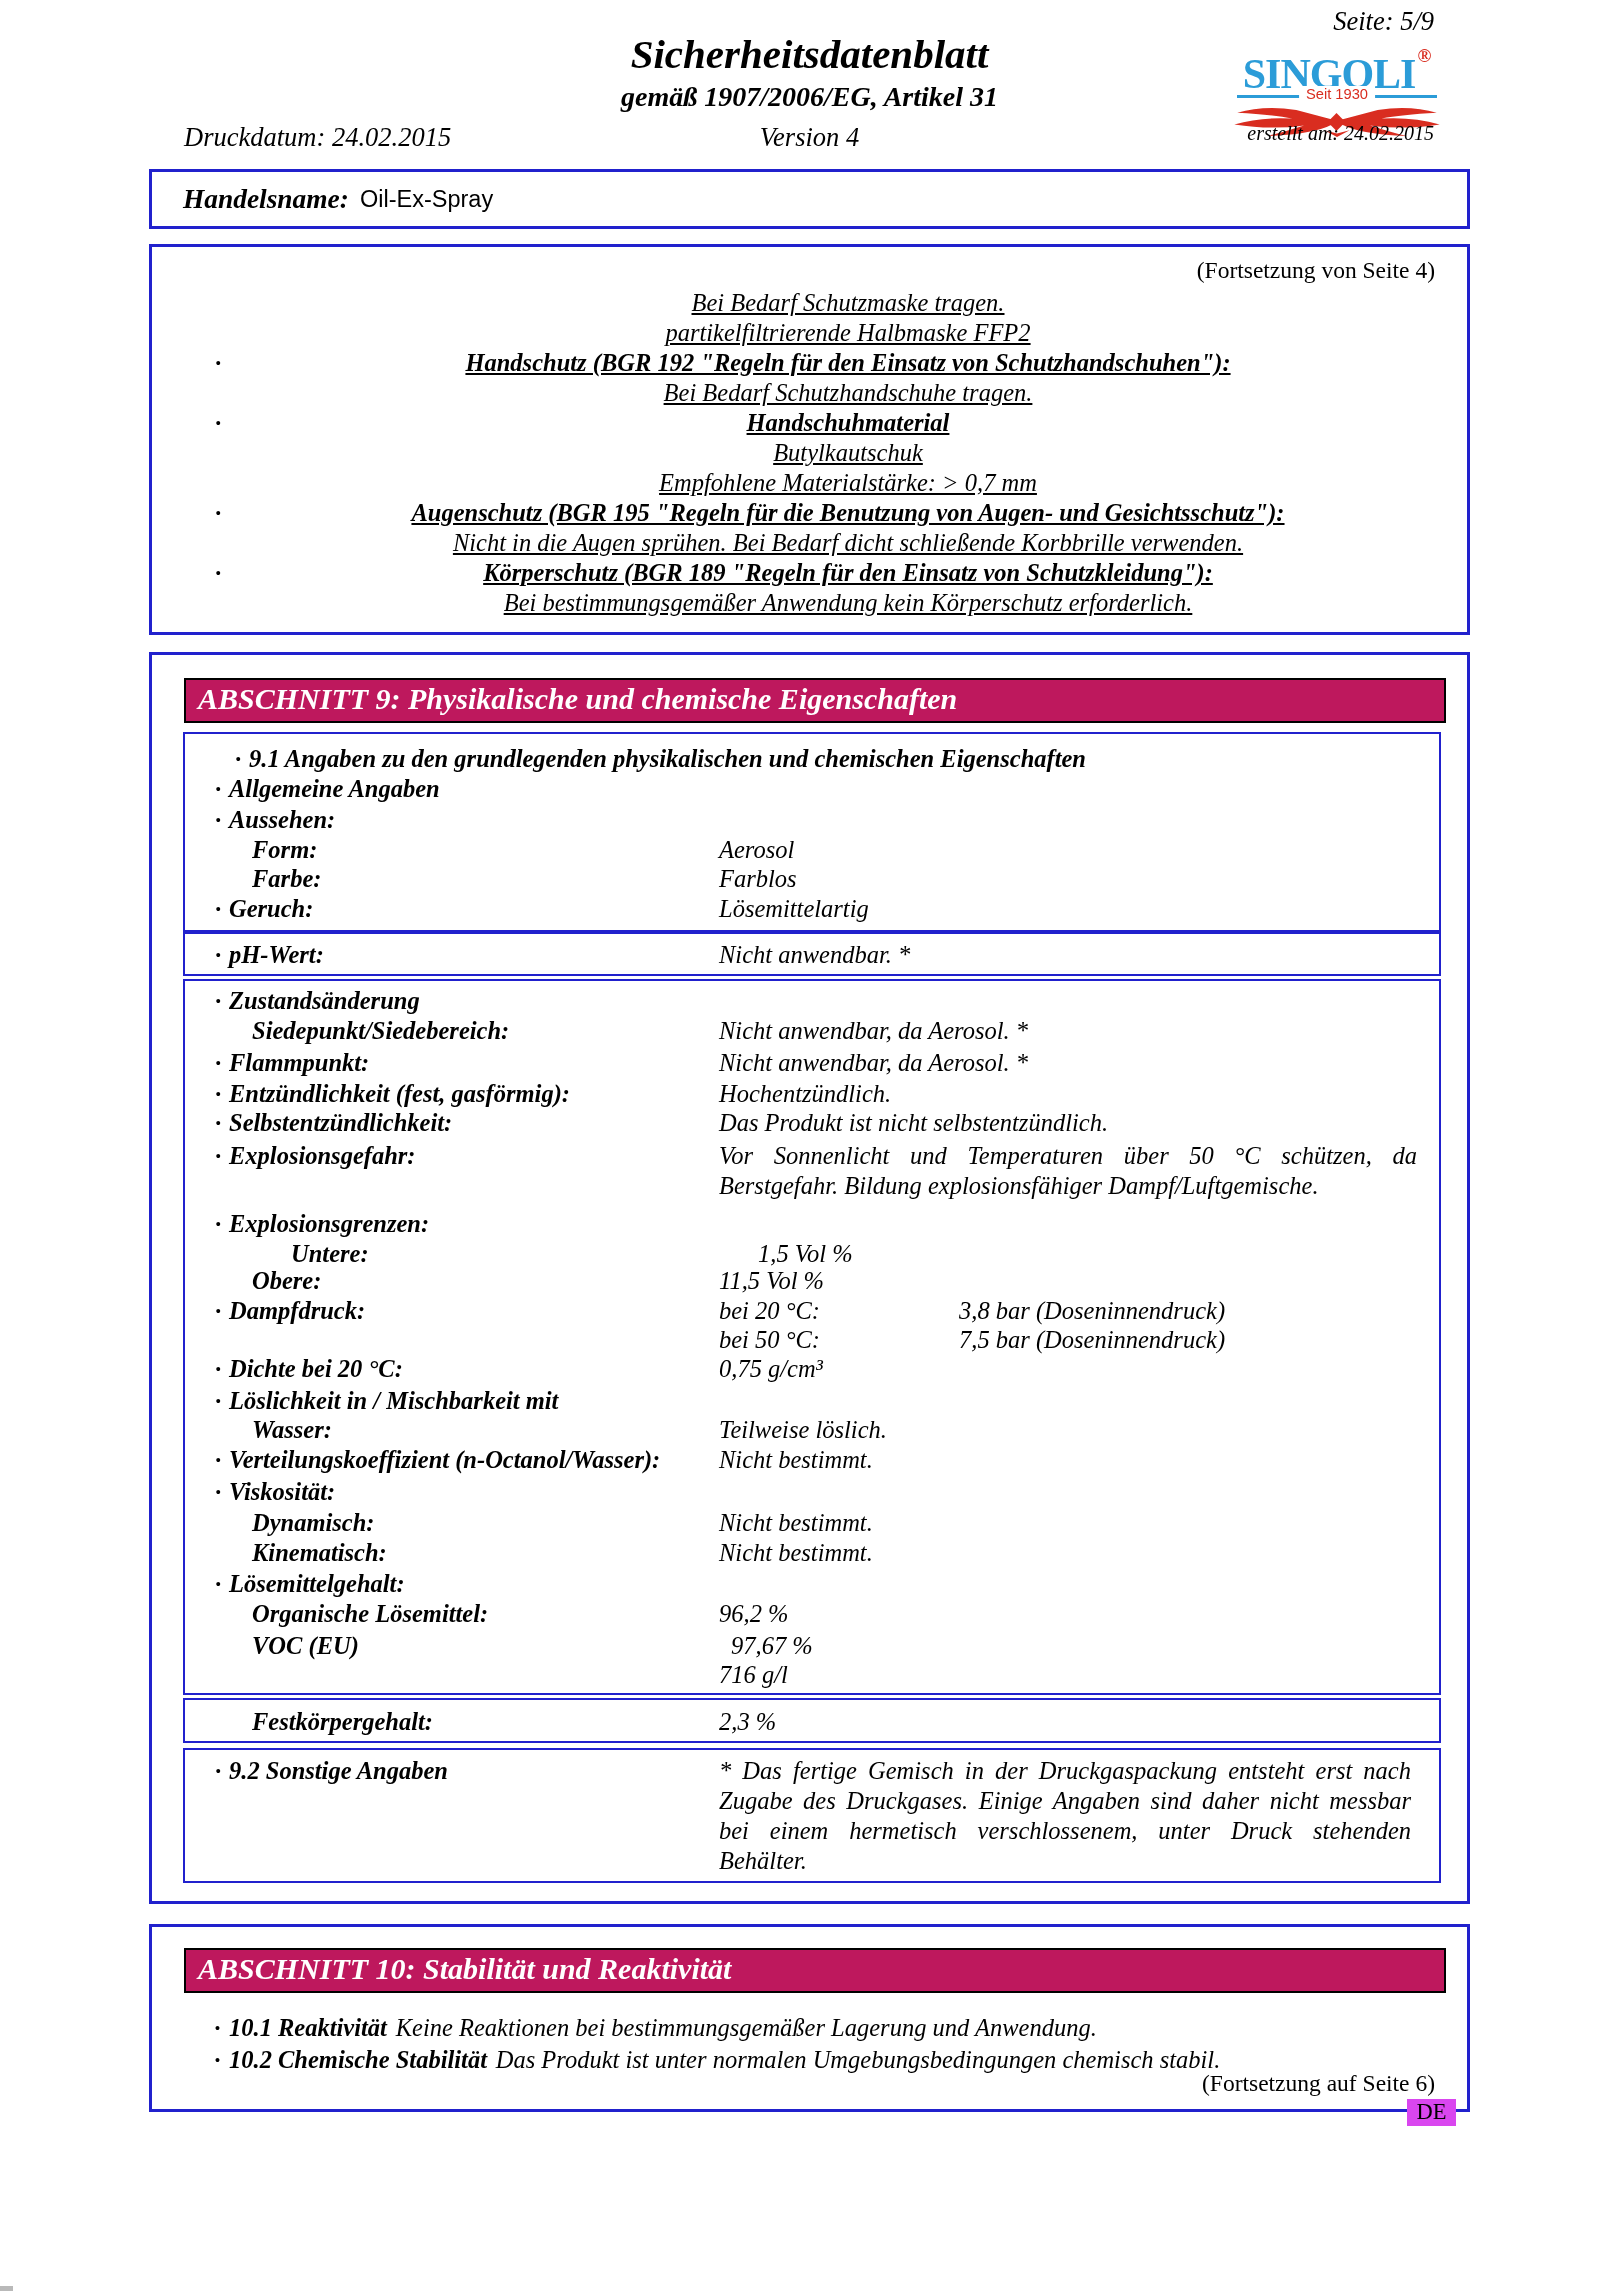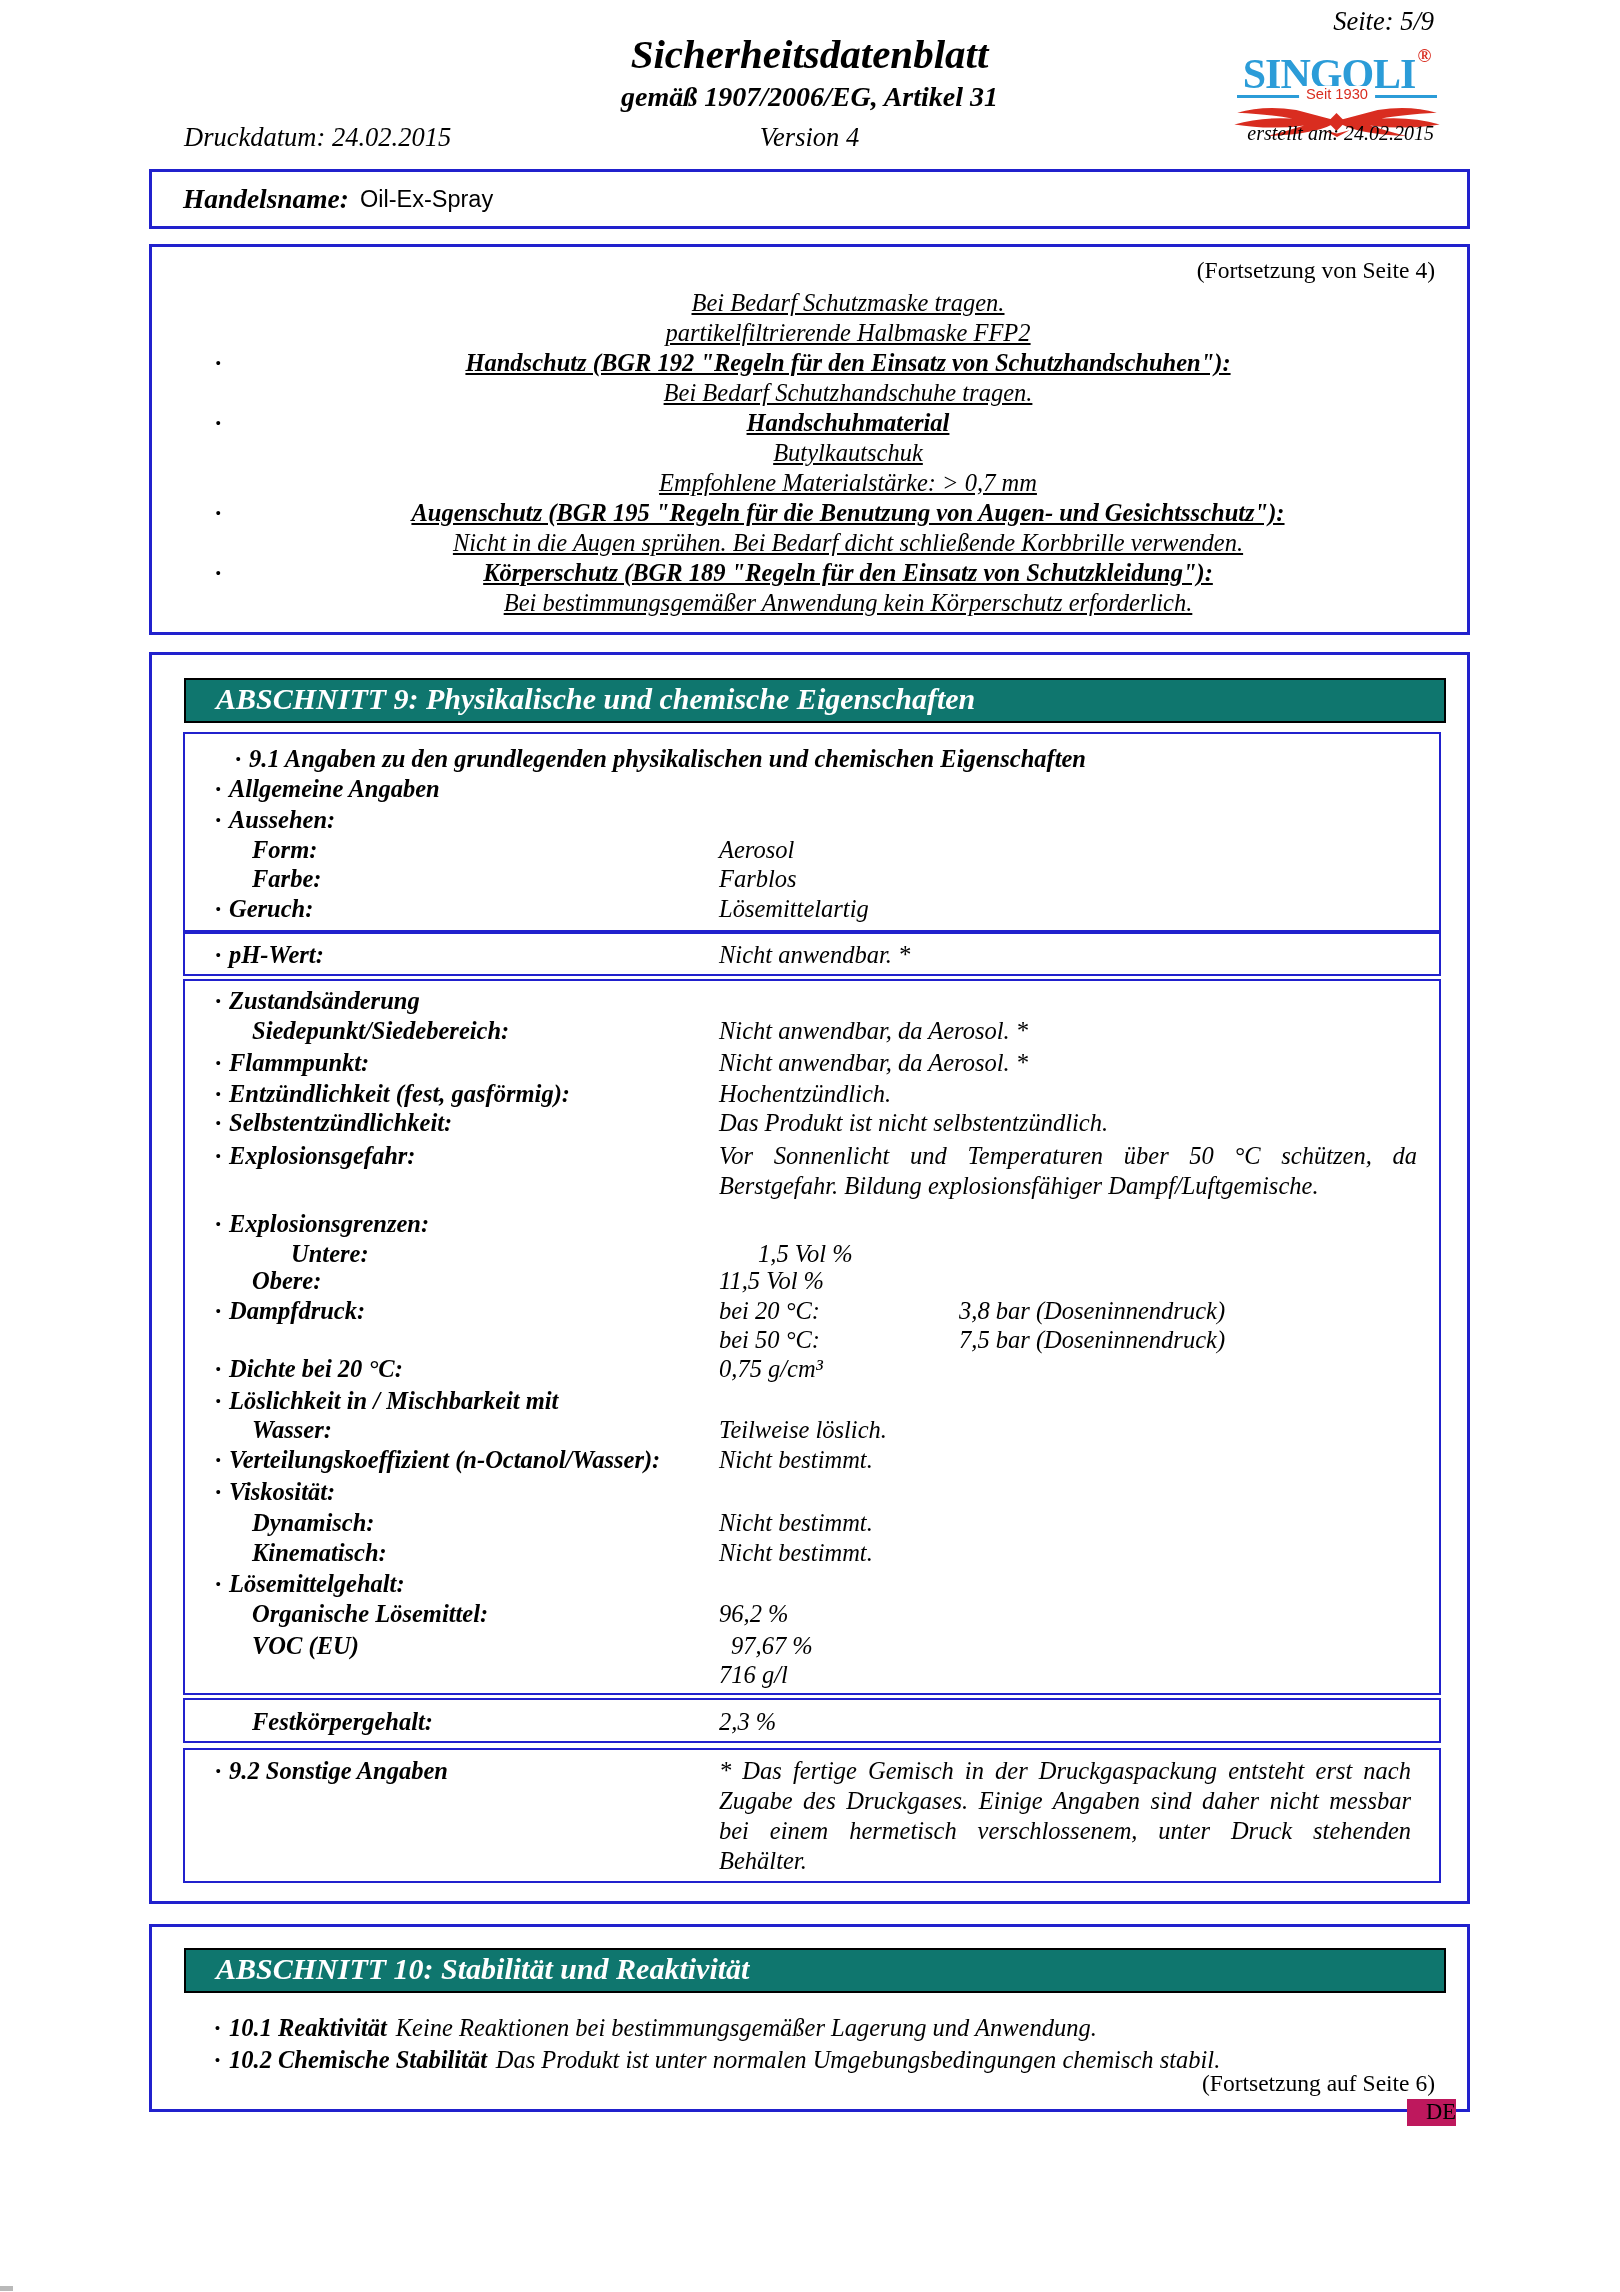--- a/index.html
+++ b/index.html
@@ -40,23 +40,23 @@
   
   .cont-box{top:244px;height:391px;text-align:center;}
   .cont-note{position:absolute;top:9.8px;right:32px;}
   .cont-lines{position:absolute;left:0;top:41px;width:100%;text-decoration:underline;}
   .cl{position:relative;padding-left:77px;height:30px;line-height:30px;
       font-size:24.5px;font-style:italic;white-space:nowrap;}
   .cl.bold{font-weight:bold;}
   .cl.b::before{content:"\00b7";position:absolute;left:63px;font-weight:bold;}
 
   
-  .secbar{position:absolute;left:32px;width:1262px;height:45px;background:#0f766e;
+  .secbar{position:absolute;left:32px;width:1262px;height:45px;background:#be185d;
           border:2.9px solid #000;color:#fff;font-weight:bold;font-style:italic;
-          font-size:30px;line-height:38px;padding-left:30px;white-space:nowrap;}
+          font-size:30px;line-height:38px;padding-left:12px;white-space:nowrap;}
 
   
   .sec9{top:652px;height:1252px;}
   .ibox{position:absolute;left:31px;width:1258px;border:2px solid #2121cd;background:#fff;}
   .boxA{top:77px;height:200px;}
   .boxB{top:277px;height:44px;}
   .boxC{top:324px;height:716px;}
   .boxD{top:1043px;height:45px;}
   .boxE{top:1093px;height:135px;}
 
@@ -71,22 +71,22 @@
           line-height:30px;text-align:justify;}
 
   
   .sec10{top:1924px;height:188px;}
   .s10line{position:absolute;left:77px;width:1215px;font-size:24.5px;font-style:italic;
            line-height:29px;white-space:nowrap;}
   .s10line::before{content:"\00b7";position:absolute;left:-14.7px;font-weight:bold;}
   .s10line .bl{font-weight:bold;}
   .s10line .tx{margin-left:8.8px;}
   .s10-note{position:absolute;right:32px;top:143px;}
-  .de-tag{position:absolute;left:1407px;top:2099px;width:49px;height:26.5px;background:#be185d;
-          text-align:right;font-size:22.5px;line-height:26.5px;z-index:3;}
+  .de-tag{position:absolute;left:1407px;top:2099px;width:49px;height:26.5px;background:#d946ef;
+          text-align:center;font-size:22.5px;line-height:26.5px;z-index:3;}
   .artifact{position:absolute;left:0;top:2286px;width:12.7px;height:4.9px;background:#b9b9b9;}
 </style>
 </head>
 <body>
 
 <div class="page">
 
   <div class="seite">Seite: 5/9</div>
 
   <div class="title-wrap">

